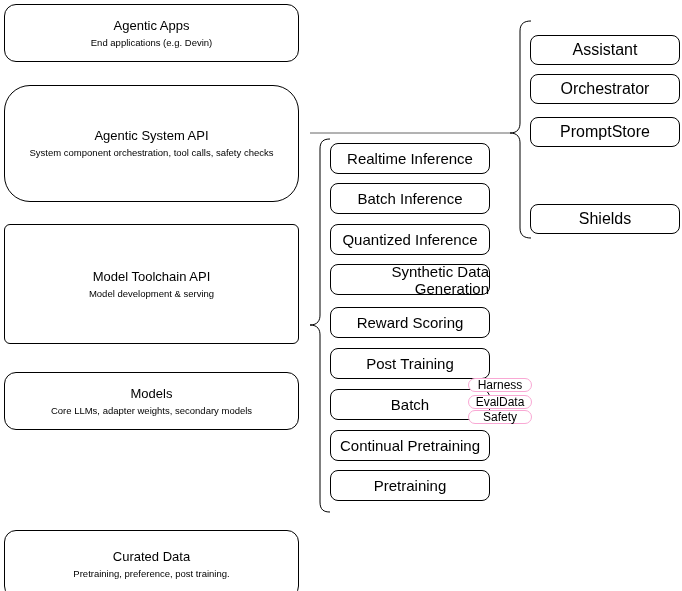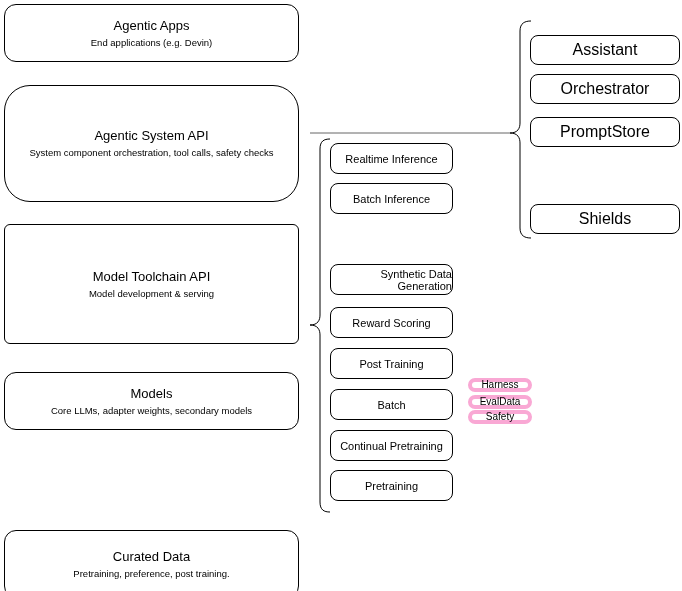--- a/index.html
+++ b/index.html
@@ -8,27 +8,27 @@
     font-family:"Liberation Sans",sans-serif;color:#000;overflow:hidden;
   }
   .node{
     position:absolute;border:1px solid #000;background:#fff;box-sizing:border-box;
     display:flex;flex-direction:column;align-items:center;justify-content:center;
     text-align:right;
   }
   .lbox{left:4px;width:295px;}
   .lbox .title{font-size:13px;line-height:15px;}
   .lbox .sub{font-size:9.5px;line-height:12px;margin-top:4px;padding:0 10px;}
-  .mbox{left:330px;width:123px;height:31px;border-radius:8px;font-size:11px;}
+  .mbox{left:330px;width:160px;height:31px;border-radius:8px;font-size:15px;}
   .rbox{left:530px;width:150px;height:30px;border-radius:8px;font-size:16px;}
   .pill{
-    position:absolute;left:468px;width:64px;height:14px;border:4px solid #f9a8d4;
+    position:absolute;left:468px;width:64px;height:14px;border:1px solid #f9a8d4;
     border-radius:8px;background:#fff;box-sizing:border-box;
     display:flex;align-items:center;justify-content:center;
-    font-size:10px;line-height:12px;z-index:5;
+    font-size:12px;line-height:12px;z-index:5;
   }
   .overlay{position:absolute;left:0;top:0;width:682px;height:591px;pointer-events:none;}
 </style>
 </head>
 <body>
 
 <div class="canvas">
 
   <svg class="overlay" width="682" height="591" viewBox="0 0 682 591">
     <path d="M 310 133 L 510 133" stroke="#666666" stroke-width="1" fill="none"></path>
@@ -63,20 +63,23 @@
     <div class="title">Curated Data</div>
     <div class="sub">Pretraining, preference, post training.</div>
   </div>
 
   <div class="node mbox" style="top:143px">
     <span>Realtime Inference</span>
   </div>
   <div class="node mbox" style="top:183px">
     <span>Batch Inference</span>
   </div>
+  <div class="node mbox" style="top:224px">
+    <span>Quantized Inference</span>
+  </div>
   <div class="node mbox" style="top:264px">
     <span>Synthetic Data Generation</span>
   </div>
   <div class="node mbox" style="top:307px">
     <span>Reward Scoring</span>
   </div>
   <div class="node mbox" style="top:348px">
     <span>Post Training</span>
   </div>
   <div class="node mbox" style="top:389px">

